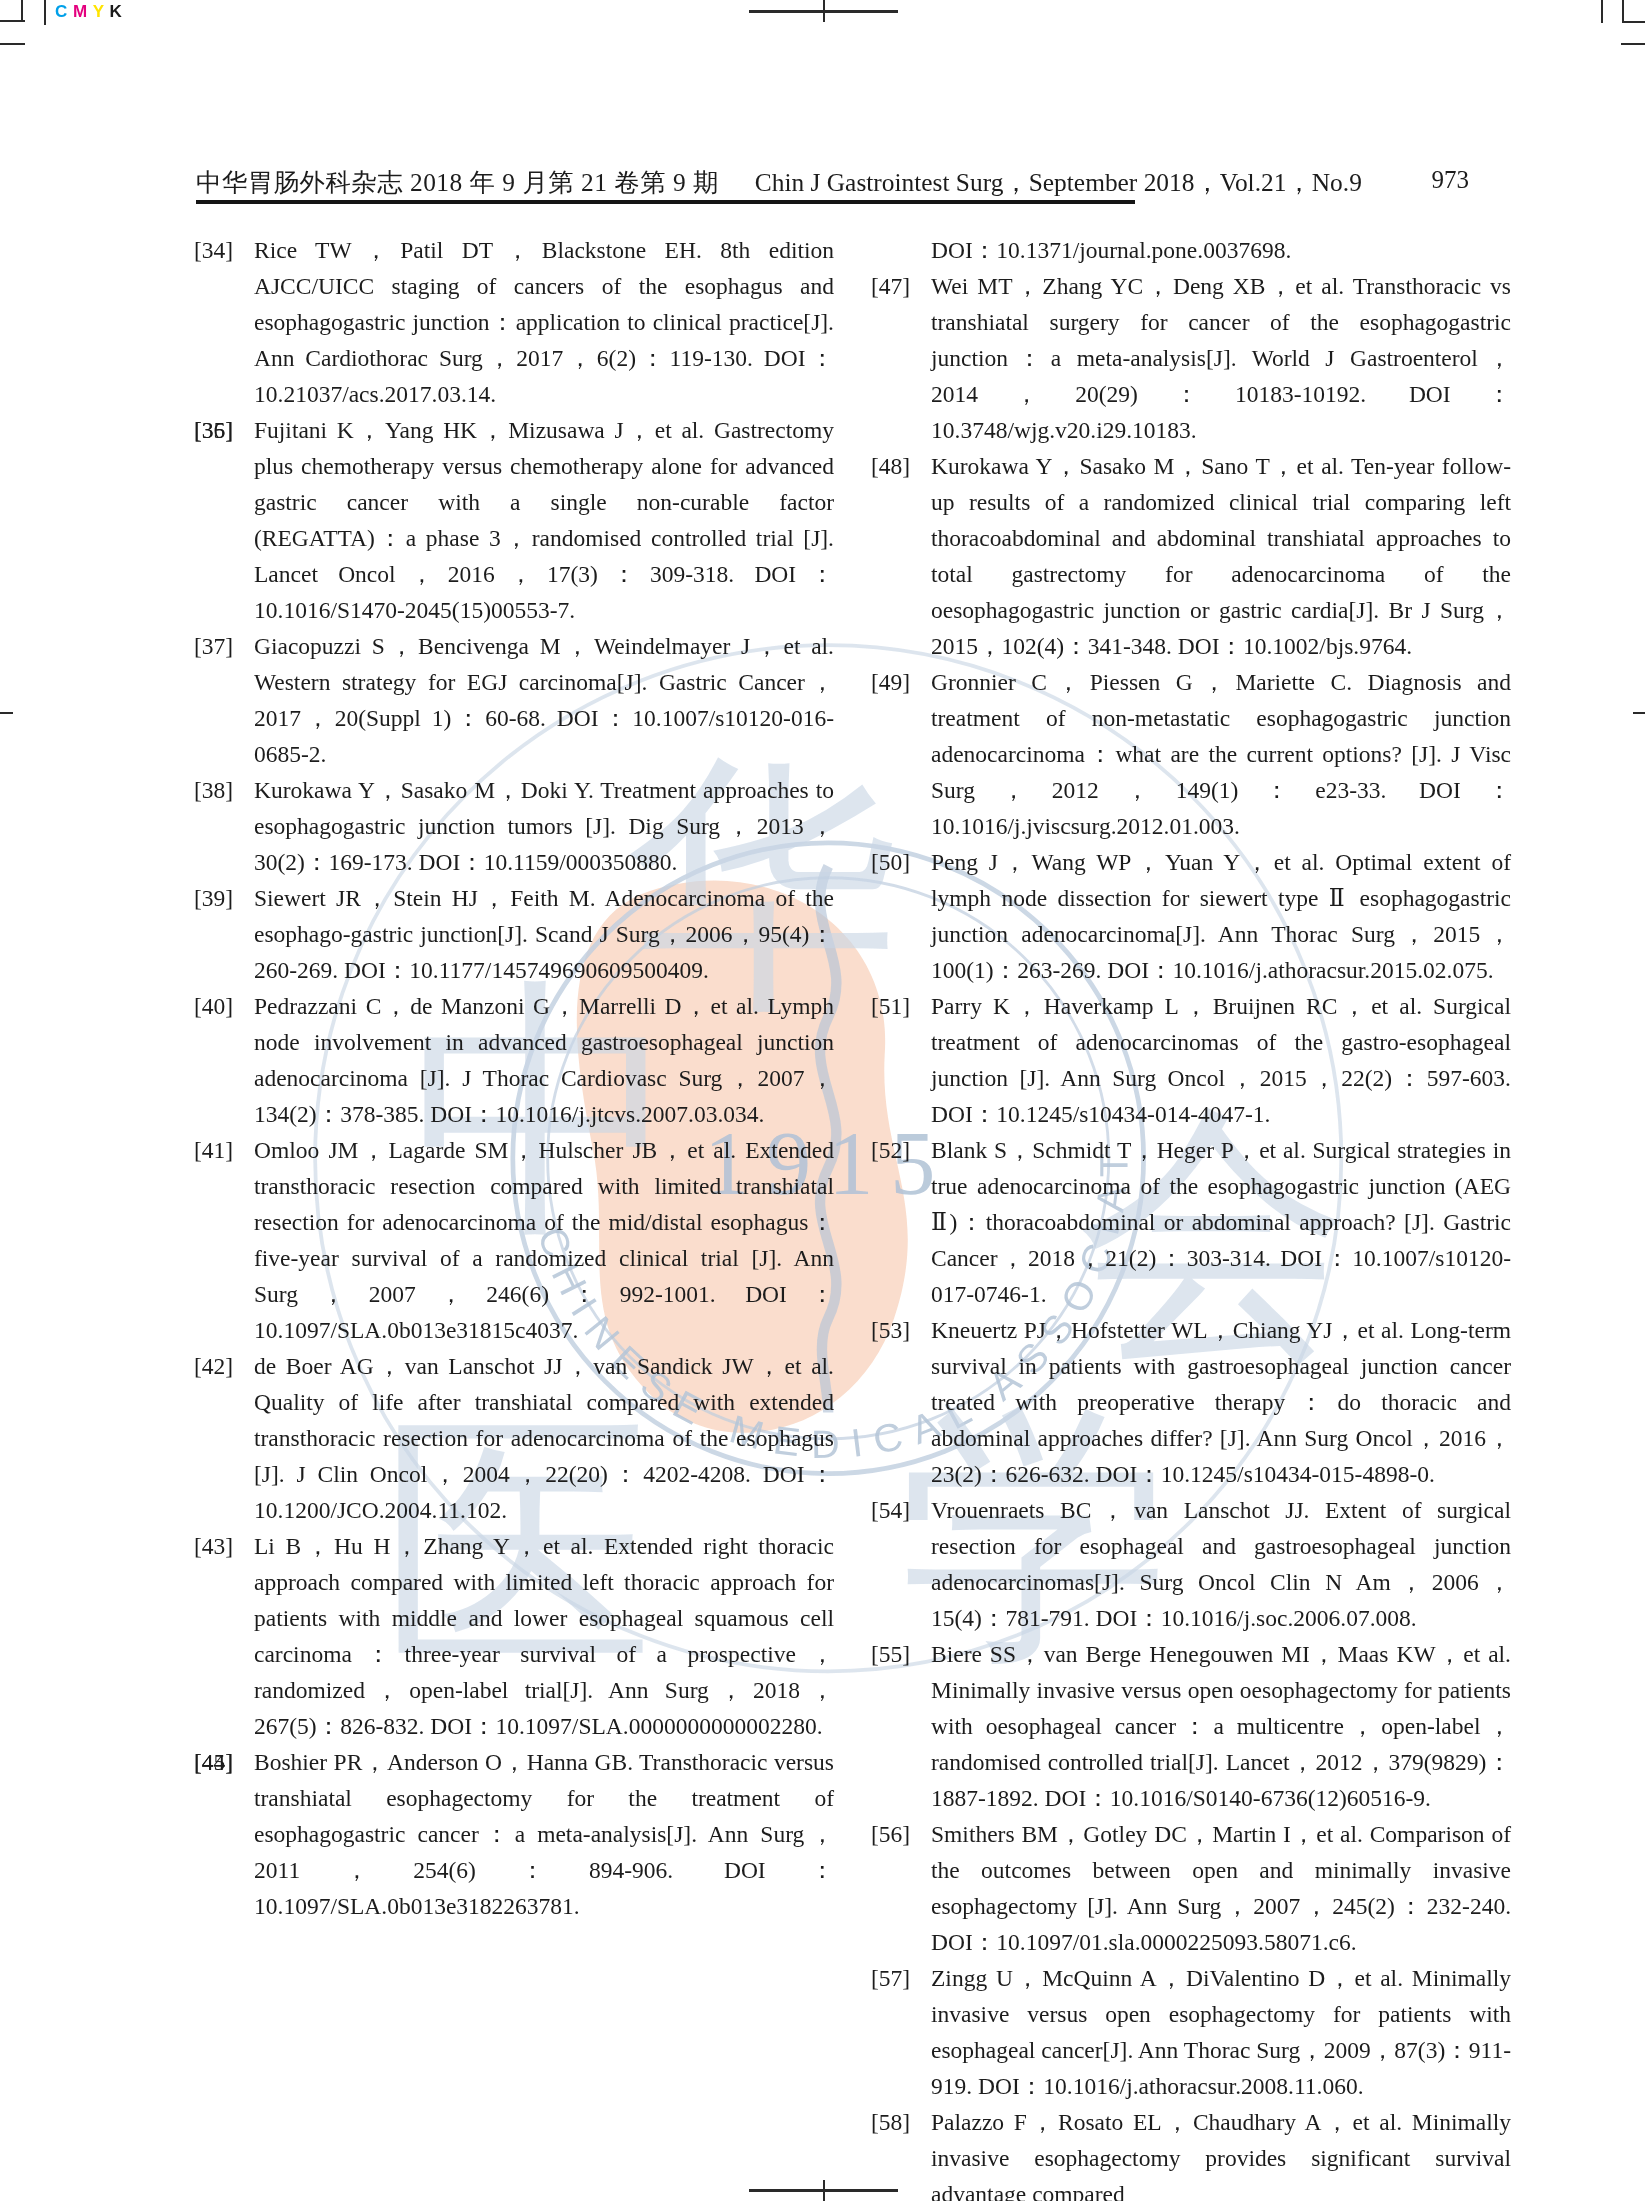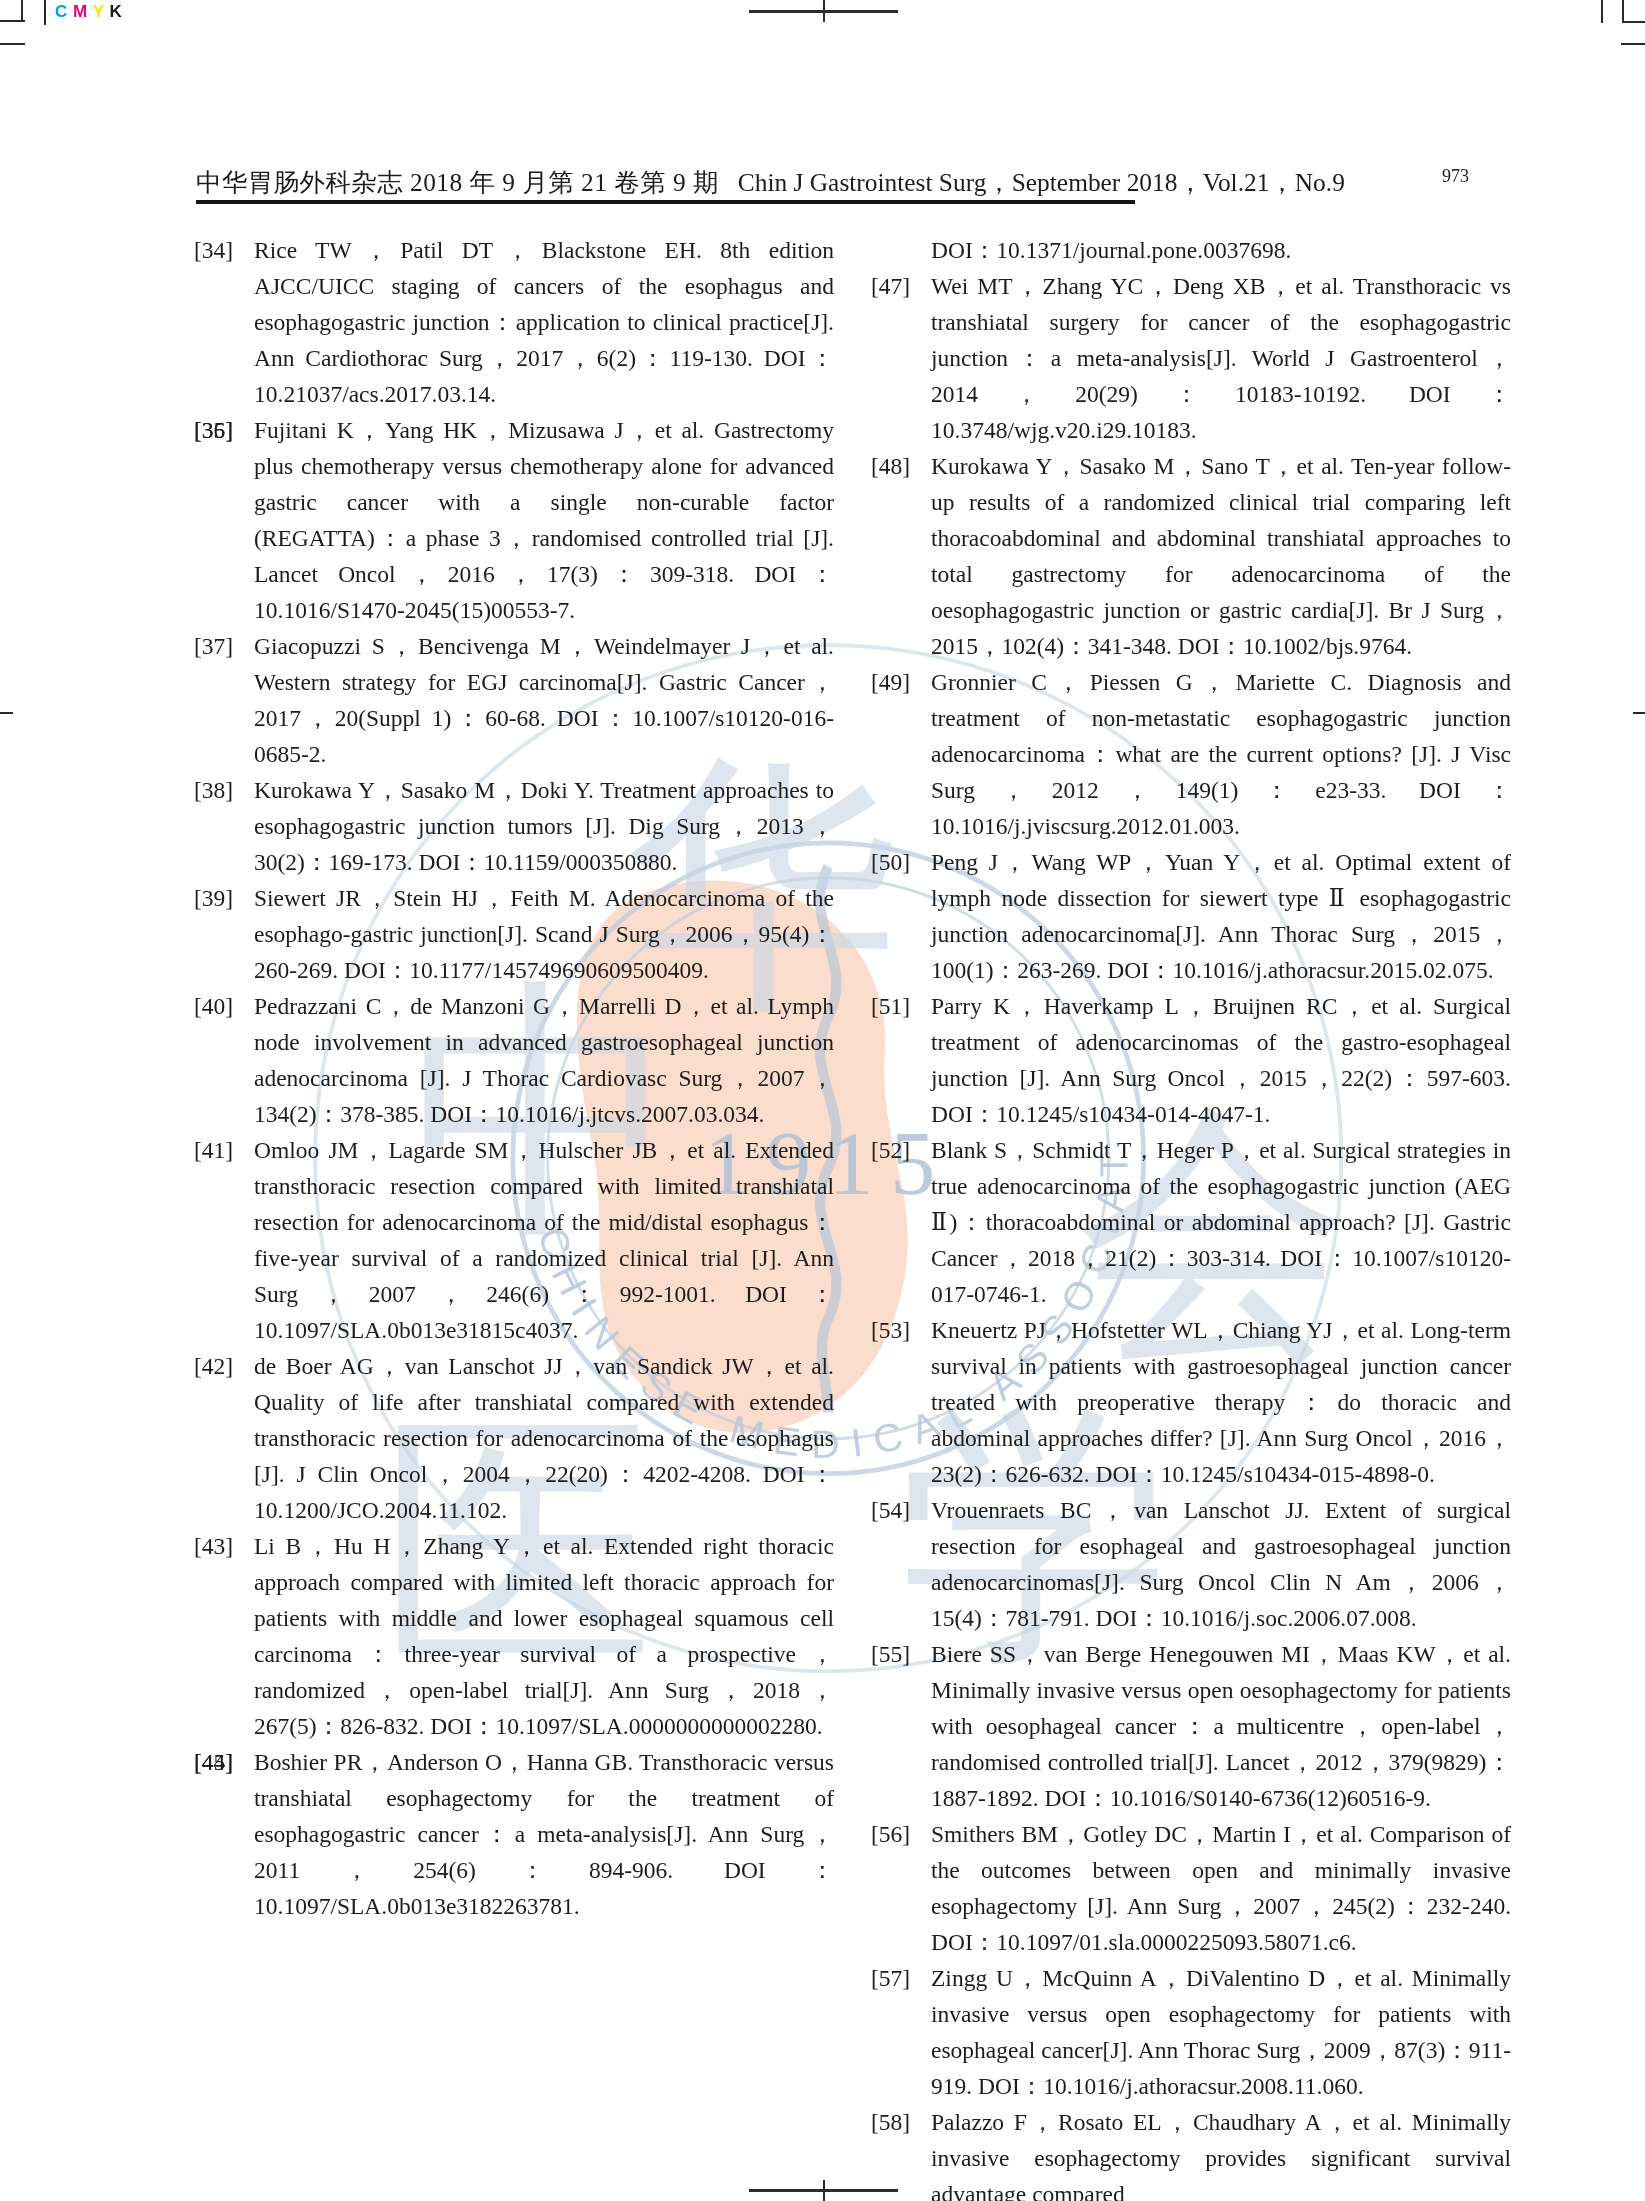--- a/index.html
+++ b/index.html
@@ -9,22 +9,22 @@
   
   .mark{position:absolute;background:#2a2a2a;}
   .cmyk{position:absolute;left:55px;top:1.9px;display:flex;gap:5.6px;
         font-family:"Liberation Sans","DejaVu Sans",sans-serif;
         font-size:17px;font-weight:bold;letter-spacing:0;}
 
   
   .header{position:absolute;left:196px;top:166px;width:1273px;height:32px;
           font-size:25.4px;white-space:nowrap;}
   .header .cn{letter-spacing:0.5px;}
-  .header .en{margin-left:19px;}
-  .pagenum{position:absolute;right:0;top:0;font-size:18px;}
+  .header .en{margin-left:36px;}
+  .pagenum{position:absolute;right:0;top:0;font-size:25px;}
   .header-rule{position:absolute;left:196px;top:200px;width:939px;height:3.8px;background:#151515;}
 
   
   .watermark{position:absolute;left:235px;top:584px;width:1177px;height:1158px;
              pointer-events:none;opacity:.92;}
 
   
   .col{position:absolute;top:232px;width:640px;font-size:23.5px;line-height:36px;}
   .col-left{left:194px;}
   .col-right{left:871px;}

